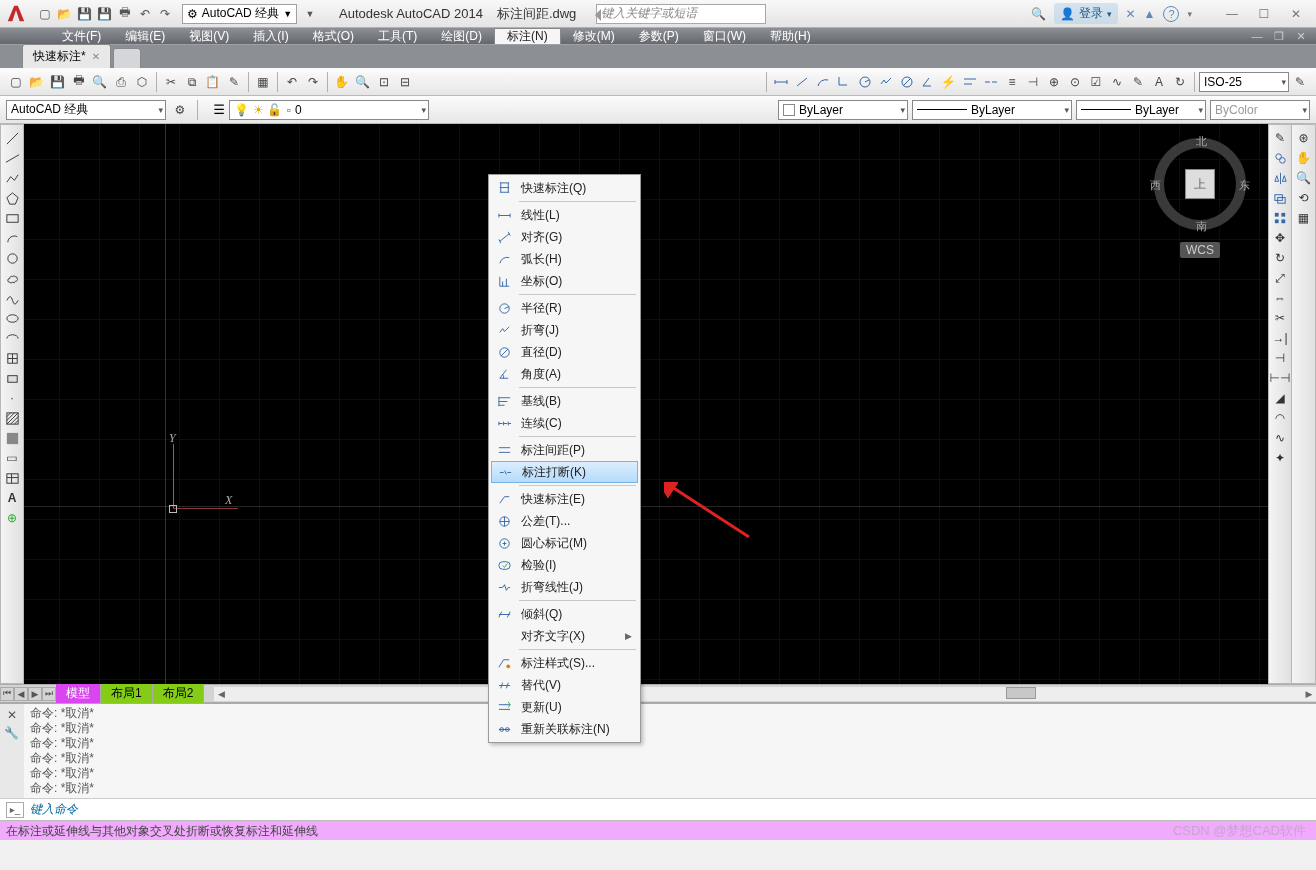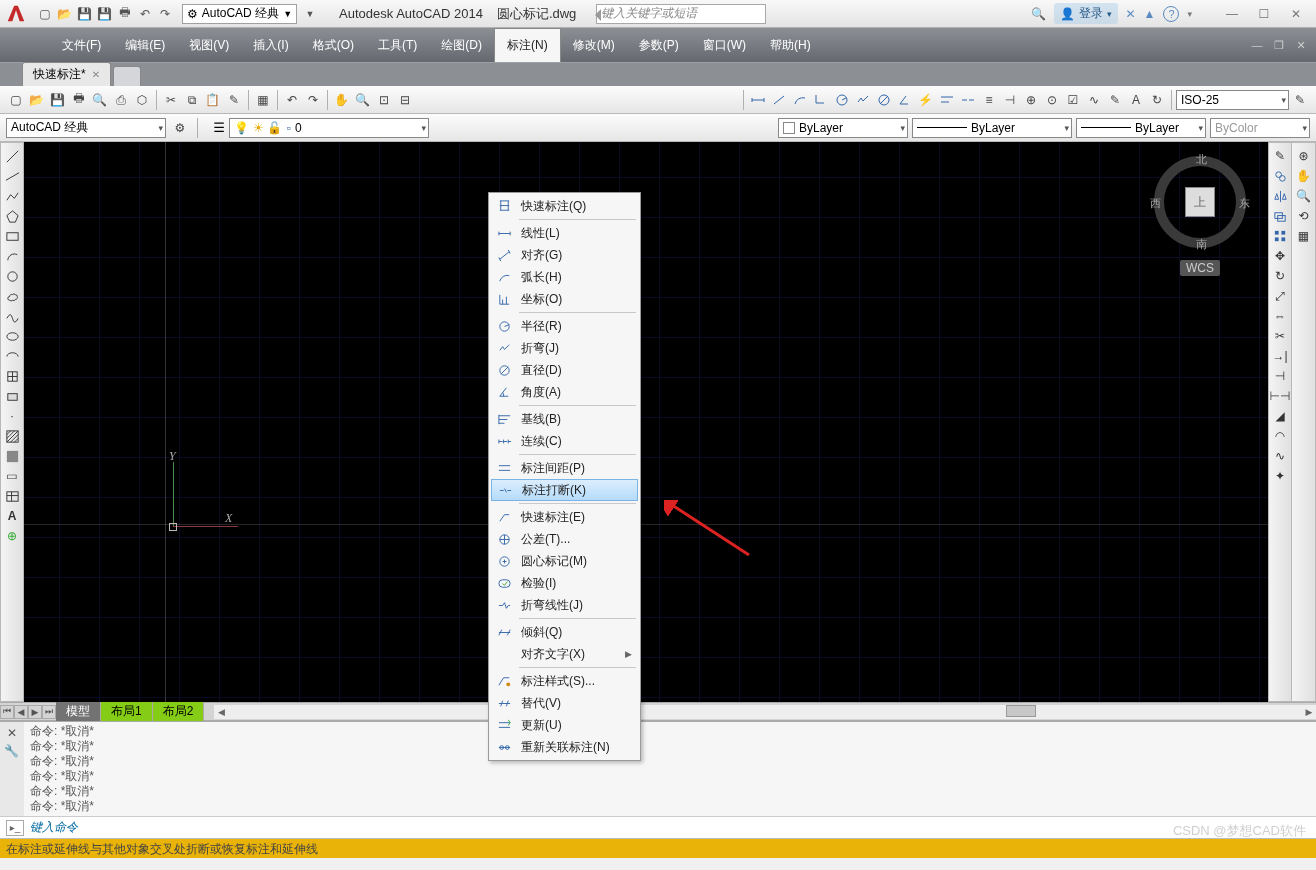--- a/index.html
+++ b/index.html
@@ -11,21 +11,21 @@
 .qat-b{width:18px;height:18px;display:flex;align-items:center;justify-content:center;color:#555;border:1px solid transparent;border-radius:2px;}
 .ws-sel{display:flex;align-items:center;border:1px solid #a0a0a0;background:#fff;height:20px;padding:0 4px;gap:4px;margin:0 4px;}
 .app-title{margin-left:20px;color:#333;font-size:13px;}
 .file-title{margin-left:14px;color:#333;font-size:13px;}
 .search-box{margin-left:20px;border:1px solid #a8a8a8;background:#fff;height:20px;width:170px;display:flex;align-items:center;padding:0 4px;color:#888;font-style:italic;position:relative;}
 .search-box:before{content:"";position:absolute;left:-8px;top:4px;border:6px solid transparent;border-right-color:#999;}
 .tb-right{margin-left:auto;display:flex;align-items:center;gap:8px;padding-right:8px;}
 .login{display:flex;align-items:center;gap:4px;padding:2px 6px;border-radius:3px;background:rgba(160,200,230,.4);color:#2a5a88;}
 .wctrls{display:flex;gap:8px;margin-left:20px;}
 .wb{width:24px;height:20px;display:flex;align-items:center;justify-content:center;color:#777;}
-.menubar{height:34px;background:linear-gradient(#8c8f94,#65686f);display:flex;align-items:center;padding-left:50px;color:#fff;position:relative;}
+.menubar{height:16px;background:linear-gradient(#8c8f94,#65686f);display:flex;align-items:center;padding-left:50px;color:#fff;position:relative;}
 .menu-item{padding:3px 12px;height:100%;display:flex;align-items:center;}
 .menu-item.open{background:#f6f6f6;color:#222;border:1px solid #888;border-bottom:none;}
 .mdiwrap{margin-left:auto;display:flex;gap:4px;padding-right:6px;}
 .mdib{width:18px;height:14px;color:#ccc;font-size:11px;display:flex;align-items:center;justify-content:center;}
 .tabbar{height:24px;background:#8c8f94;border-top:1px solid #9ea1a6;display:flex;align-items:flex-end;padding-left:22px;}
 .filetab{background:#e8e8e8;border:1px solid #888;border-bottom:none;padding:3px 10px;display:flex;align-items:center;gap:6px;border-radius:3px 3px 0 0;}
 .closex{color:#888;font-size:10px;}
 .newtab{width:28px;height:20px;background:#d4d6d9;margin-left:2px;border-radius:3px 3px 0 0;border:1px solid #888;border-bottom:none;}
 .toolbar-row{height:28px;background:linear-gradient(#fcfcfc,#e6e6e6);border-bottom:1px solid #b8b8b8;display:flex;align-items:center;padding:0 6px;gap:1px;}
 .sep{width:1px;height:20px;background:#b0b0b0;margin:0 3px;}
@@ -52,32 +52,32 @@
 .cube{position:absolute;left:35px;top:35px;width:30px;height:30px;background:#ddd;border:1px solid #888;display:flex;align-items:center;justify-content:center;color:#666;}
 .dirn,.dirs,.dire,.dirw{position:absolute;color:#aaa;font-size:11px;}
 .dirn{top:0;left:46px;} .dirs{bottom:0;left:46px;} .dire{right:0;top:44px;} .dirw{left:0;top:44px;}
 .wcs{position:absolute;left:30px;top:108px;background:#555;color:#ccc;padding:1px 6px;font-size:12px;border-radius:2px;}
 .cross-v{position:absolute;left:141px;top:0;width:1px;height:100%;background:rgba(255,255,255,.2);}
 .cross-h{position:absolute;top:382px;left:0;width:100%;height:1px;background:rgba(255,255,255,.15);}
 .btabs{height:18px;background:#d4d4d4;display:flex;align-items:center;font-size:11px;border-top:1px solid #aaa;}
 .navb{display:flex;}
 .navb span{width:14px;height:14px;display:flex;align-items:center;justify-content:center;color:#555;border:1px solid #aaa;font-size:9px;}
 .btab{padding:1px 10px;border-right:1px solid #aaa;background:#84cc16;}
-.btab.active{background:#737373;color:#fff;}
+.btab.active{background:#d946ef;color:#fff;}
 .hsb{flex:1;height:14px;background:#eee;margin-left:10px;position:relative;}
 .hsb-thumb{position:absolute;right:280px;width:30px;height:12px;background:#c8c8c8;border:1px solid #999;top:0;}
 .hsb-arr{position:absolute;width:14px;height:14px;display:flex;align-items:center;justify-content:center;font-size:9px;color:#666;}
 .cmdhist{height:96px;background:#f6f6f6;border-top:2px solid #aaa;display:flex;}
 .cmd-left{width:24px;background:#e8e8e8;display:flex;flex-direction:column;align-items:center;justify-content:flex-start;padding-top:4px;gap:4px;color:#555;}
 .cmd-lines{flex:1;padding:2px 6px;color:#555;font-size:12px;line-height:15px;}
 .cmd-line{white-space:nowrap;}
 .cmd-input{height:22px;background:#fff;border-top:1px solid #ccc;display:flex;align-items:center;padding:0 6px;gap:6px;}
 .cmd-prompt{width:18px;height:16px;border:1px solid #aaa;display:flex;align-items:center;justify-content:center;font-size:10px;color:#666;}
 .cmd-field{color:#0369a1;font-style:italic;}
-.statusbar{height:20px;background:#eab308;border-top:1px solid #bbb;padding:2px 6px;color:#444;font-size:12px;}
+.statusbar{height:20px;background:#f0abfc;border-top:1px solid #bbb;padding:2px 6px;color:#444;font-size:12px;}
 .watermark{position:absolute;right:10px;bottom:30px;color:rgba(160,160,160,.5);font-size:13px;pointer-events:none;}
 
 .dropdown{position:absolute;left:488px;top:50px;width:153px;background:#f6f6f6;border:1px solid #9a9a9a;box-shadow:2px 2px 4px rgba(0,0,0,.25);z-index:100;padding:2px;}
 .dd-item{height:22px;display:flex;align-items:center;padding:0 6px 0 4px;gap:8px;color:#222;}
 .dd-item.hl{background:linear-gradient(#dceefd,#b5dbfb);border:1px solid #7ab4e5;}
 .dd-icon{width:18px;height:18px;display:flex;align-items:center;justify-content:center;color:#666;}
 .dd-icon svg{width:15px;height:15px;}
 .dd-sep{height:1px;background:#c8c8c8;margin:2px 2px 2px 28px;}
 .dd-sub{margin-left:auto;color:#666;font-size:9px;}
 .arrow-annot{position:absolute;left:664px;top:358px;z-index:200;pointer-events:none;}
@@ -102,21 +102,21 @@
     <div class="qat-b">↶</div>
     <div class="qat-b">↷</div>
   </div>
   <div class="ws-sel">
     <span>⚙</span>
     <span>AutoCAD 经典</span>
     <span style="font-size:9px">▼</span>
   </div>
   <div class="qat-b" style="font-size:9px">▼</div>
   <div class="app-title">Autodesk AutoCAD 2014</div>
-  <div class="file-title">圆心标记.dwg</div>
+  <div class="file-title">标注间距.dwg</div>
   <div class="search-box">
       <span>键入关键字或短语</span>
     </div>
   <div class="tb-right">
     <span style="color:#666">🔍</span>
     <div class="login">
         <span>👤</span>
         <span>登录</span>
         <span style="font-size:9px">▾</span>
       </div>
@@ -241,21 +241,21 @@
   <div class="tb">≡</div>
   <div class="tb">⊣</div>
   <div class="tb">⊕</div>
   <div class="tb">⊙</div>
   <div class="tb">☑</div>
   <div class="tb">∿</div>
   <div class="tb">✎</div>
   <div class="tb">A</div>
   <div class="tb">↻</div>
   <div class="sep"></div>
-  <div class="combo" style="width:113px">
+  <div class="combo" style="width:90px">
       <span>ISO-25</span>
       <span class="combo-dd">▾</span>
     </div>
   <div class="tb">✎</div>
 </div>
 
 <div class="toolbar-row2">
   <div class="combo" style="width:160px">
       <span>AutoCAD 经典</span>
       <span class="combo-dd">▾</span>

